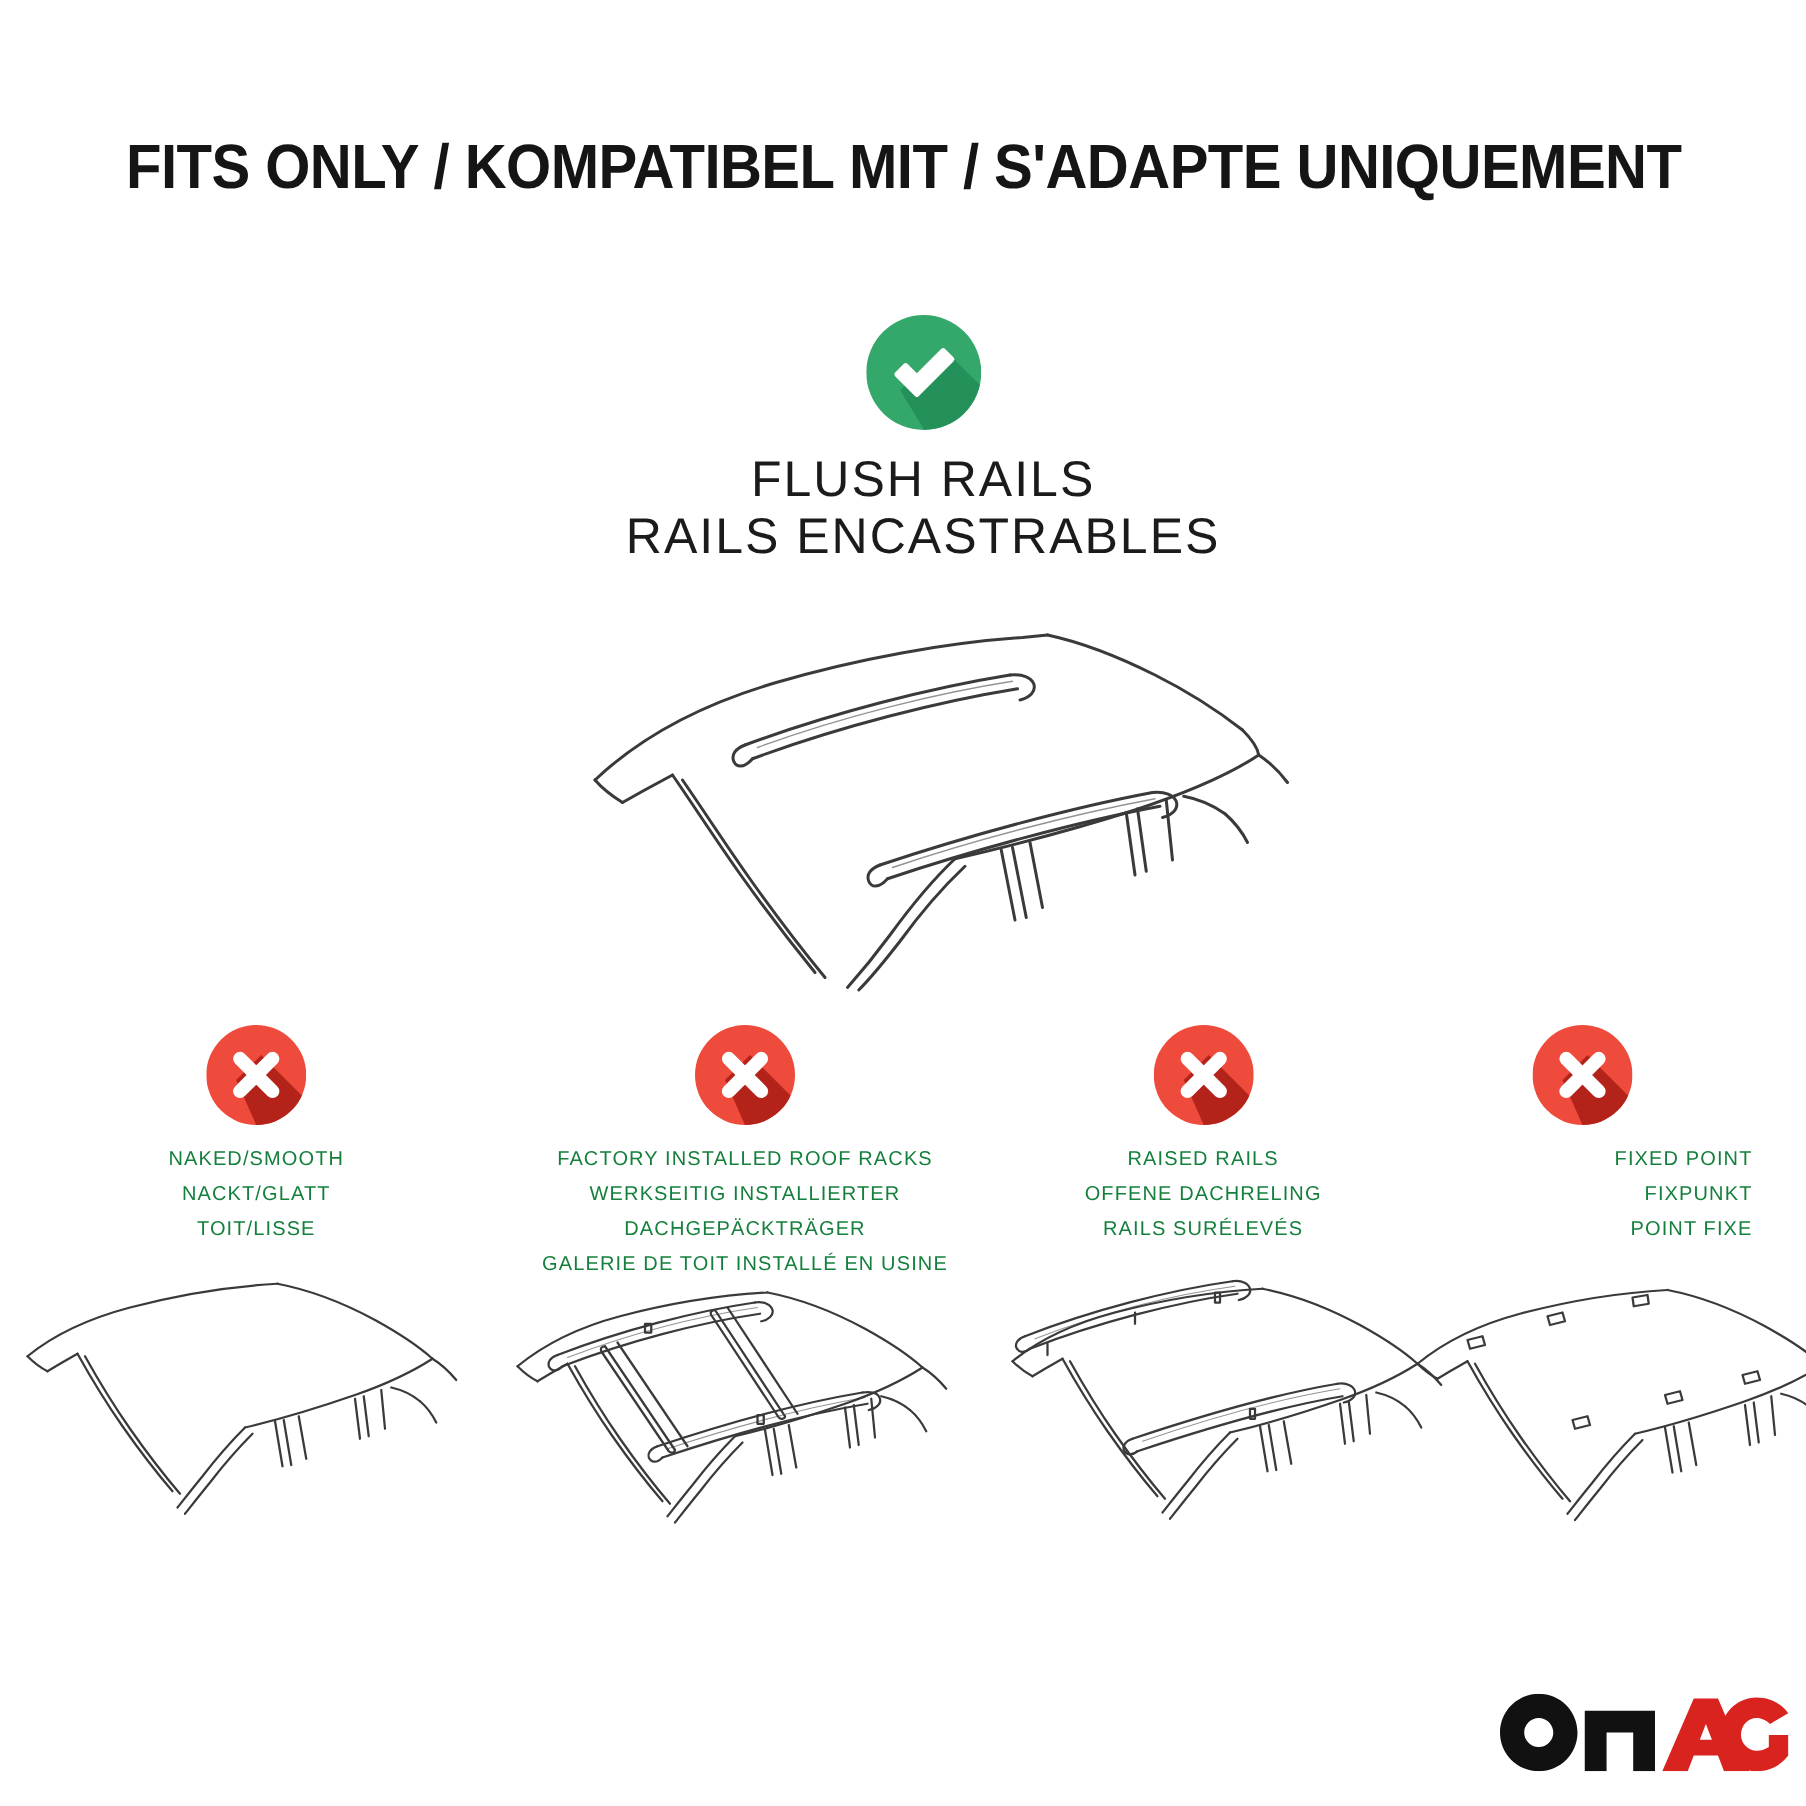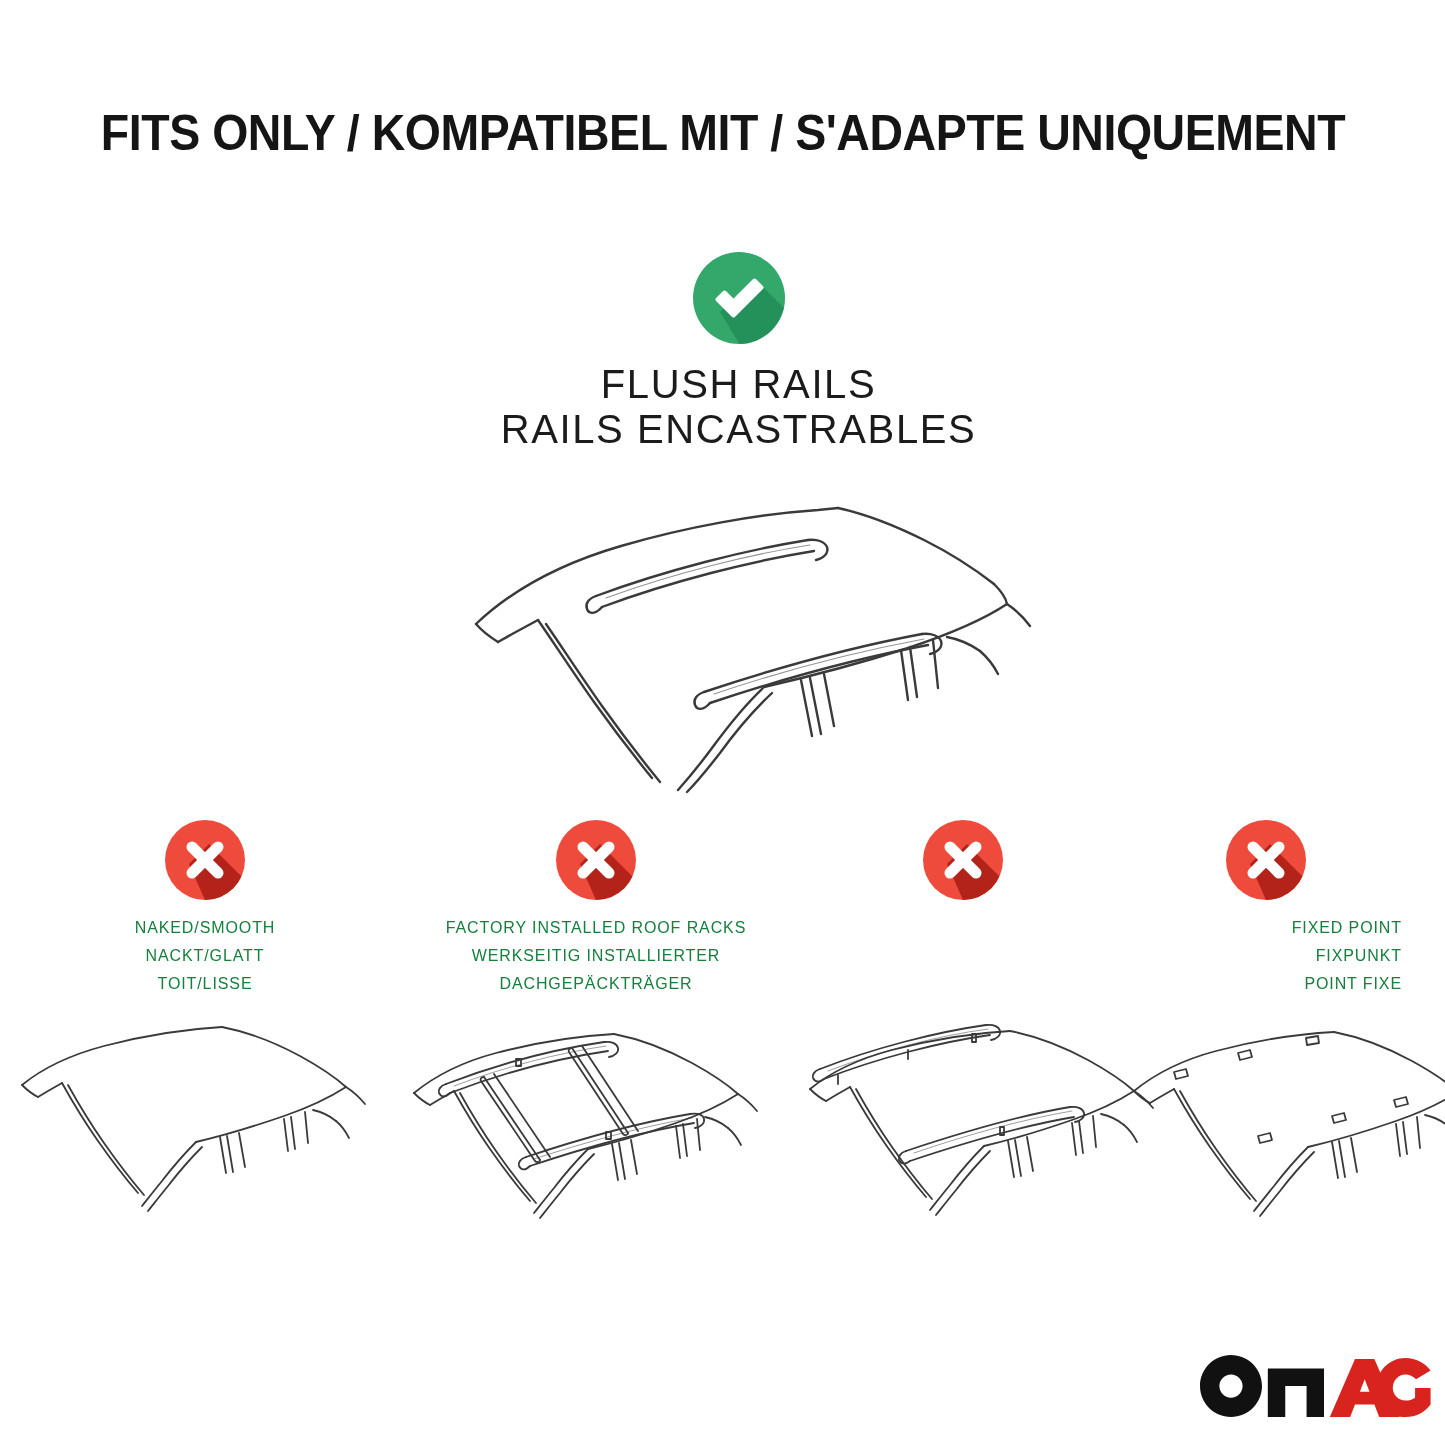--- a/index.html
+++ b/index.html
@@ -270,40 +270,46 @@
           <g stroke="#FFFFFF" stroke-width="11" stroke-linecap="round">
             <line x1="27" y1="27" x2="53" y2="53"></line>
             <line x1="53" y1="27" x2="27" y2="53"></line>
           </g>
         </svg>
       </div>
       <div class="col-labels">
         <div class="ln">FACTORY INSTALLED ROOF RACKS</div>
         <div class="ln">WERKSEITIG INSTALLIERTER</div>
         <div class="ln">DACHGEPÄCKTRÄGER</div>
+        <div class="ln">GALERIE DE TOIT INSTALLÉ EN USINE</div>
       </div>
     </div>
 
     <div class="col col-2">
       <div class="x-badge">
         <svg viewBox="0 0 80 80" xmlns="http://www.w3.org/2000/svg" aria-hidden="true">
           <defs>
               <clipPath id="cc2">
                 <circle cx="40" cy="40" r="40"></circle>
               </clipPath>
             </defs>
           <circle cx="40" cy="40" r="40" fill="#EE4B3C"></circle>
           <g clip-path="url(#cc2)">
             <path d="M44 24 L80 60 L80 80 L40 80 L24 44 Z" fill="#A81C14" opacity="0.85"></path>
           </g>
           <g stroke="#FFFFFF" stroke-width="11" stroke-linecap="round">
             <line x1="27" y1="27" x2="53" y2="53"></line>
             <line x1="53" y1="27" x2="27" y2="53"></line>
           </g>
         </svg>
+      </div>
+      <div class="col-labels">
+        <div class="ln">RAISED RAILS</div>
+        <div class="ln">OFFENE DACHRELING</div>
+        <div class="ln">RAILS SURÉLEVÉS</div>
       </div>
     </div>
 
     <div class="col col-3">
       <div class="x-badge">
         <svg viewBox="0 0 80 80" xmlns="http://www.w3.org/2000/svg" aria-hidden="true">
           <defs>
               <clipPath id="cc3">
                 <circle cx="40" cy="40" r="40"></circle>
               </clipPath>

